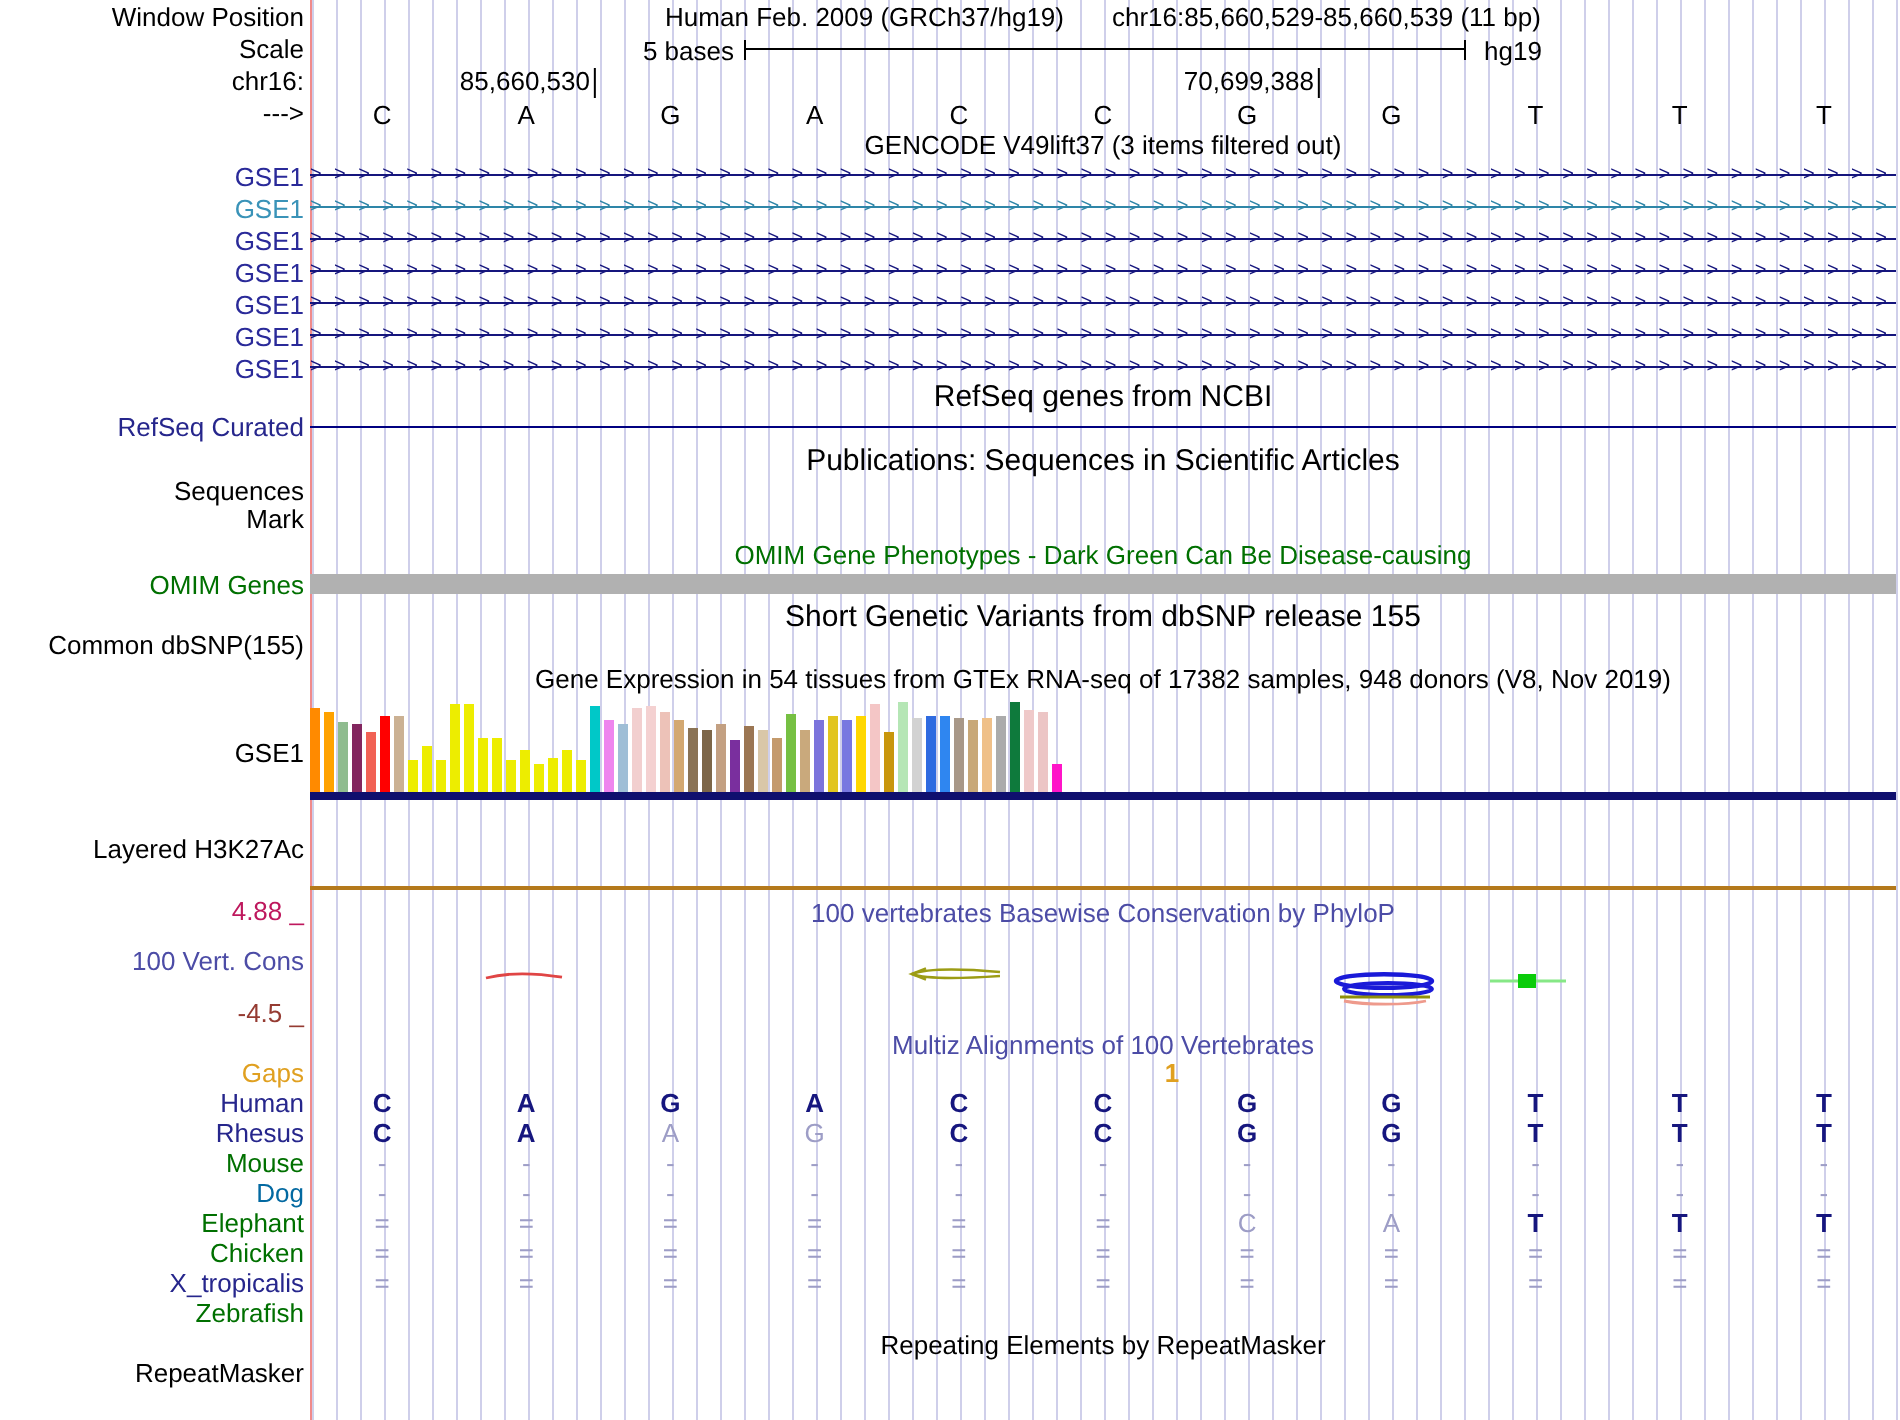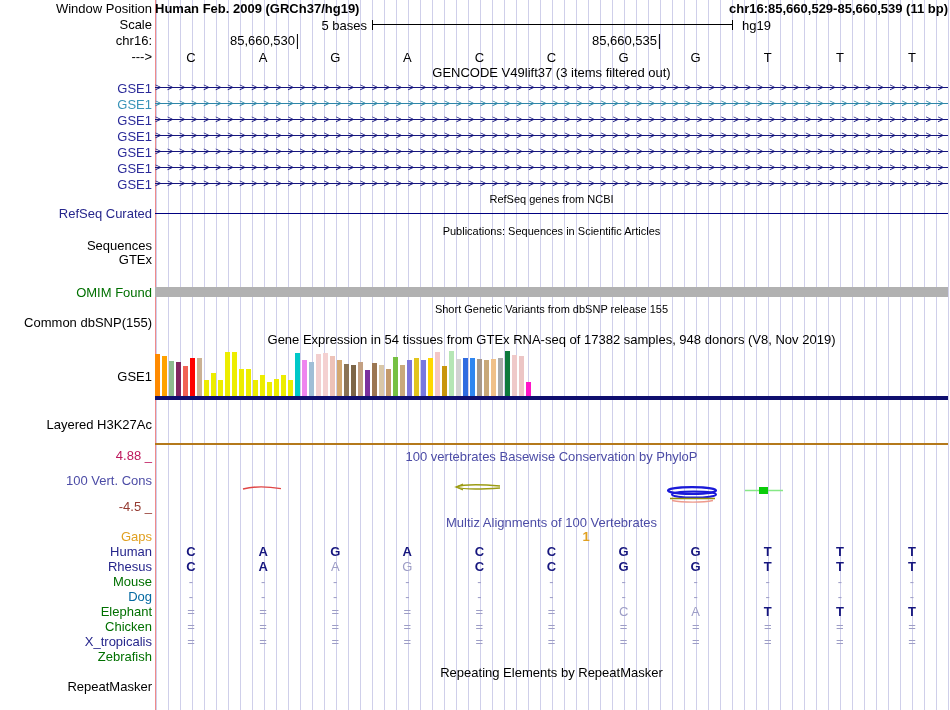--- a/index.html
+++ b/index.html
@@ -6,22 +6,22 @@
   .page{position:relative;width:950px;height:710px;background:#fff;overflow:hidden;
         font-family:"Liberation Sans",sans-serif;font-size:13px;color:#000;}
   
   .track-bg{position:absolute;left:155px;top:0;width:793px;height:710px;
             background:repeating-linear-gradient(to right,#CFCFEA 0,#CFCFEA 1px,transparent 1px,transparent 12px);
             border-left:1px solid #F08A8A;}
   .row{position:absolute;left:0;width:950px;}
   .glabel{position:absolute;right:798px;white-space:nowrap;line-height:13px;}
   .tc{position:absolute;left:155px;width:793px;}
   .title{position:absolute;left:155px;width:793px;text-align:center;line-height:13px;white-space:nowrap;}
-  .small{font-size:11px;line-height:12px;}
-  .hdr-center{display:flex;justify-content:space-between;gap:24px;line-height:14px;font-weight:bold;}
+  .small{font-size:15px;line-height:12px;}
+  .hdr-center{display:flex;justify-content:center;gap:24px;line-height:14px;}
   .scale-bar{position:absolute;height:10px;border-left:1px solid #000;border-right:1px solid #000;
              background:linear-gradient(to bottom,transparent 4px,#000 4px,#000 5px,transparent 5px);}
   .pos-tick{position:absolute;transform:translateX(-100%);border-right:1px solid #000;height:15px;
             padding-right:2px;white-space:nowrap;line-height:14px;}
   .basegrid{position:absolute;left:155px;width:793px;display:grid;grid-template-columns:repeat(11,1fr);}
   .basegrid span{text-align:center;line-height:15px;}
   .generows{position:absolute;left:0;top:80px;width:950px;}
   .gene-row{position:relative;width:950px;height:16px;}
   .gene-row .glabel{top:2px;}
   .chevrons{position:absolute;left:155px;top:0;width:793px;height:16px;overflow:hidden;
@@ -60,21 +60,21 @@
 
   <div class="row" style="top:34px">
     <span class="glabel">chr16:</span>
     <div class="tc" style="top:0;height:16px">
 
         <div class="pos-tick" style="left: 143px;">
           <span>85,660,530</span>
         </div>
 
         <div class="pos-tick" style="left: 505px;">
-          <span>85,660,535</span>
+          <span>70,699,388</span>
         </div>
       </div>
   </div>
 
   <div class="row" style="top:50px">
     <span class="glabel">---&gt;</span>
     <div class="basegrid" style="top:0">
 
     <span>C</span>
         <span>A</span>
@@ -128,23 +128,24 @@
         <span class="chevrons" style="color: rgb(21, 21, 125);">&gt;&gt;&gt;&gt;&gt;&gt;&gt;&gt;&gt;&gt;&gt;&gt;&gt;&gt;&gt;&gt;&gt;&gt;&gt;&gt;&gt;&gt;&gt;&gt;&gt;&gt;&gt;&gt;&gt;&gt;&gt;&gt;&gt;&gt;&gt;&gt;&gt;&gt;&gt;&gt;&gt;&gt;&gt;&gt;&gt;&gt;&gt;&gt;&gt;&gt;&gt;&gt;&gt;&gt;&gt;&gt;&gt;&gt;&gt;&gt;&gt;&gt;&gt;&gt;&gt;&gt;</span>
       </div>
     </div>
 
   <div class="title small" style="top:193px">RefSeq genes from NCBI</div>
   <span class="glabel" style="top: 207px; color: rgb(38, 38, 140);">RefSeq Curated</span>
   <div class="hline" style="top: 213px; height: 1px; background: rgb(0, 0, 128);"></div>
 
   <div class="title small" style="top:225px">Publications: Sequences in Scientific Articles</div>
   <span class="glabel" style="top:239px">Sequences</span>
-  <span class="glabel" style="top:253px">GTEx</span>
-
-  <span class="glabel" style="top: 286px; color: rgb(0, 112, 0);">OMIM Found</span>
+  <span class="glabel" style="top:253px">Mark</span>
+
+  <div class="title" style="top: 271px; color: rgb(0, 112, 0);">OMIM Gene Phenotypes - Dark Green Can Be Disease-causing</div>
+  <span class="glabel" style="top: 286px; color: rgb(0, 112, 0);">OMIM Genes</span>
   <div class="hline" style="top: 287px; height: 10px; background: rgb(177, 177, 177);"></div>
 
   <div class="title small" style="top:303px">Short Genetic Variants from dbSNP release 155</div>
   <span class="glabel" style="top:316px">Common dbSNP(155)</span>
 
   <div class="title" style="top:333px">Gene Expression in 54 tissues from GTEx RNA-seq of 17382 samples, 948 donors (V8, Nov 2019)</div>
   <span class="glabel" style="top:370px">GSE1</span>
   <div class="bars">
 
   <div class="bar" style="background: rgb(255, 138, 0); height: 42px;"></div>

